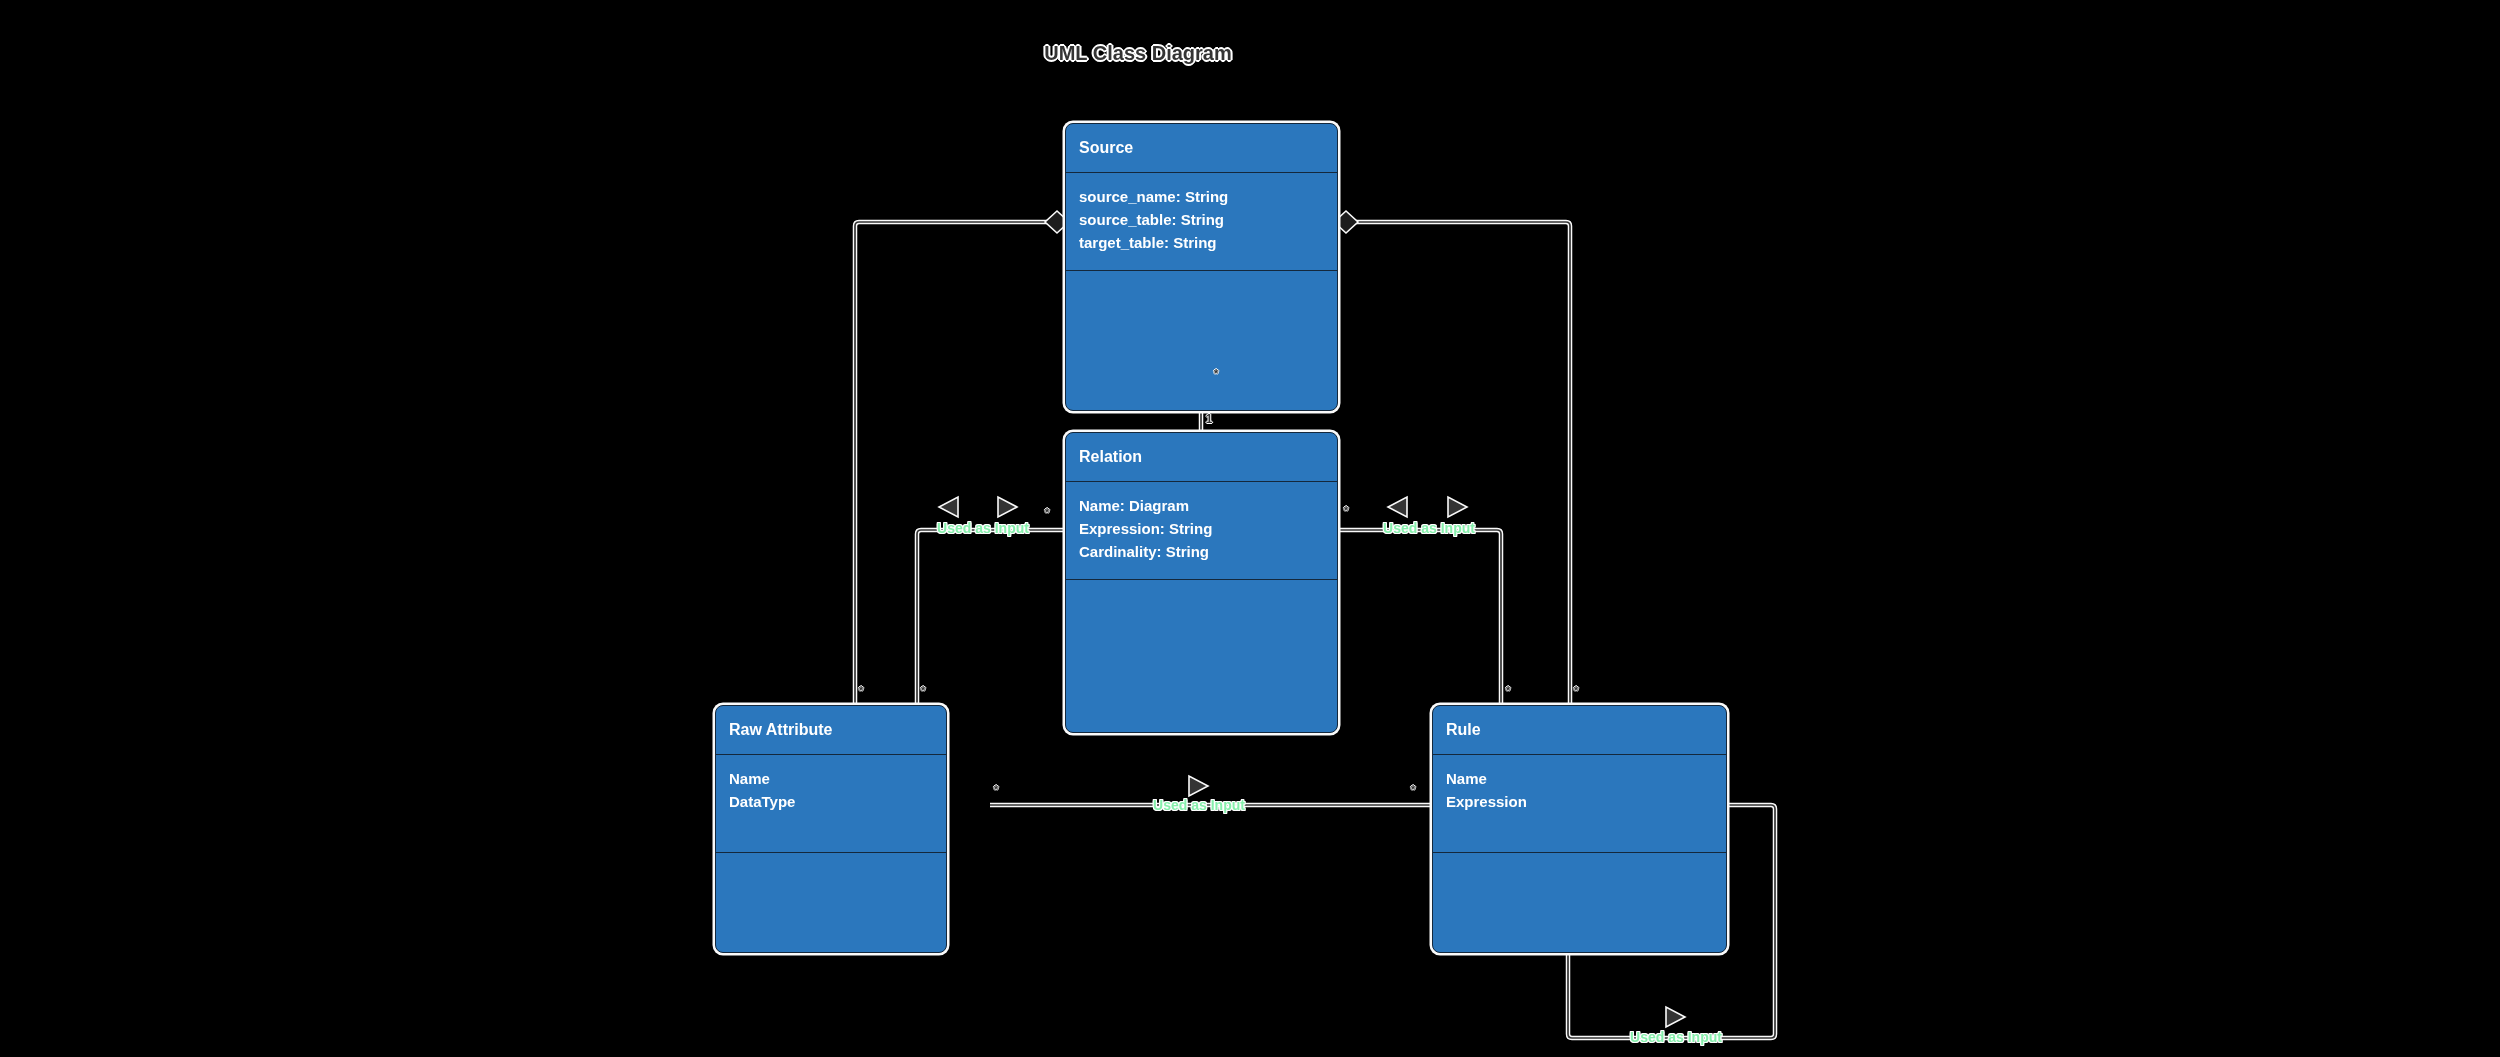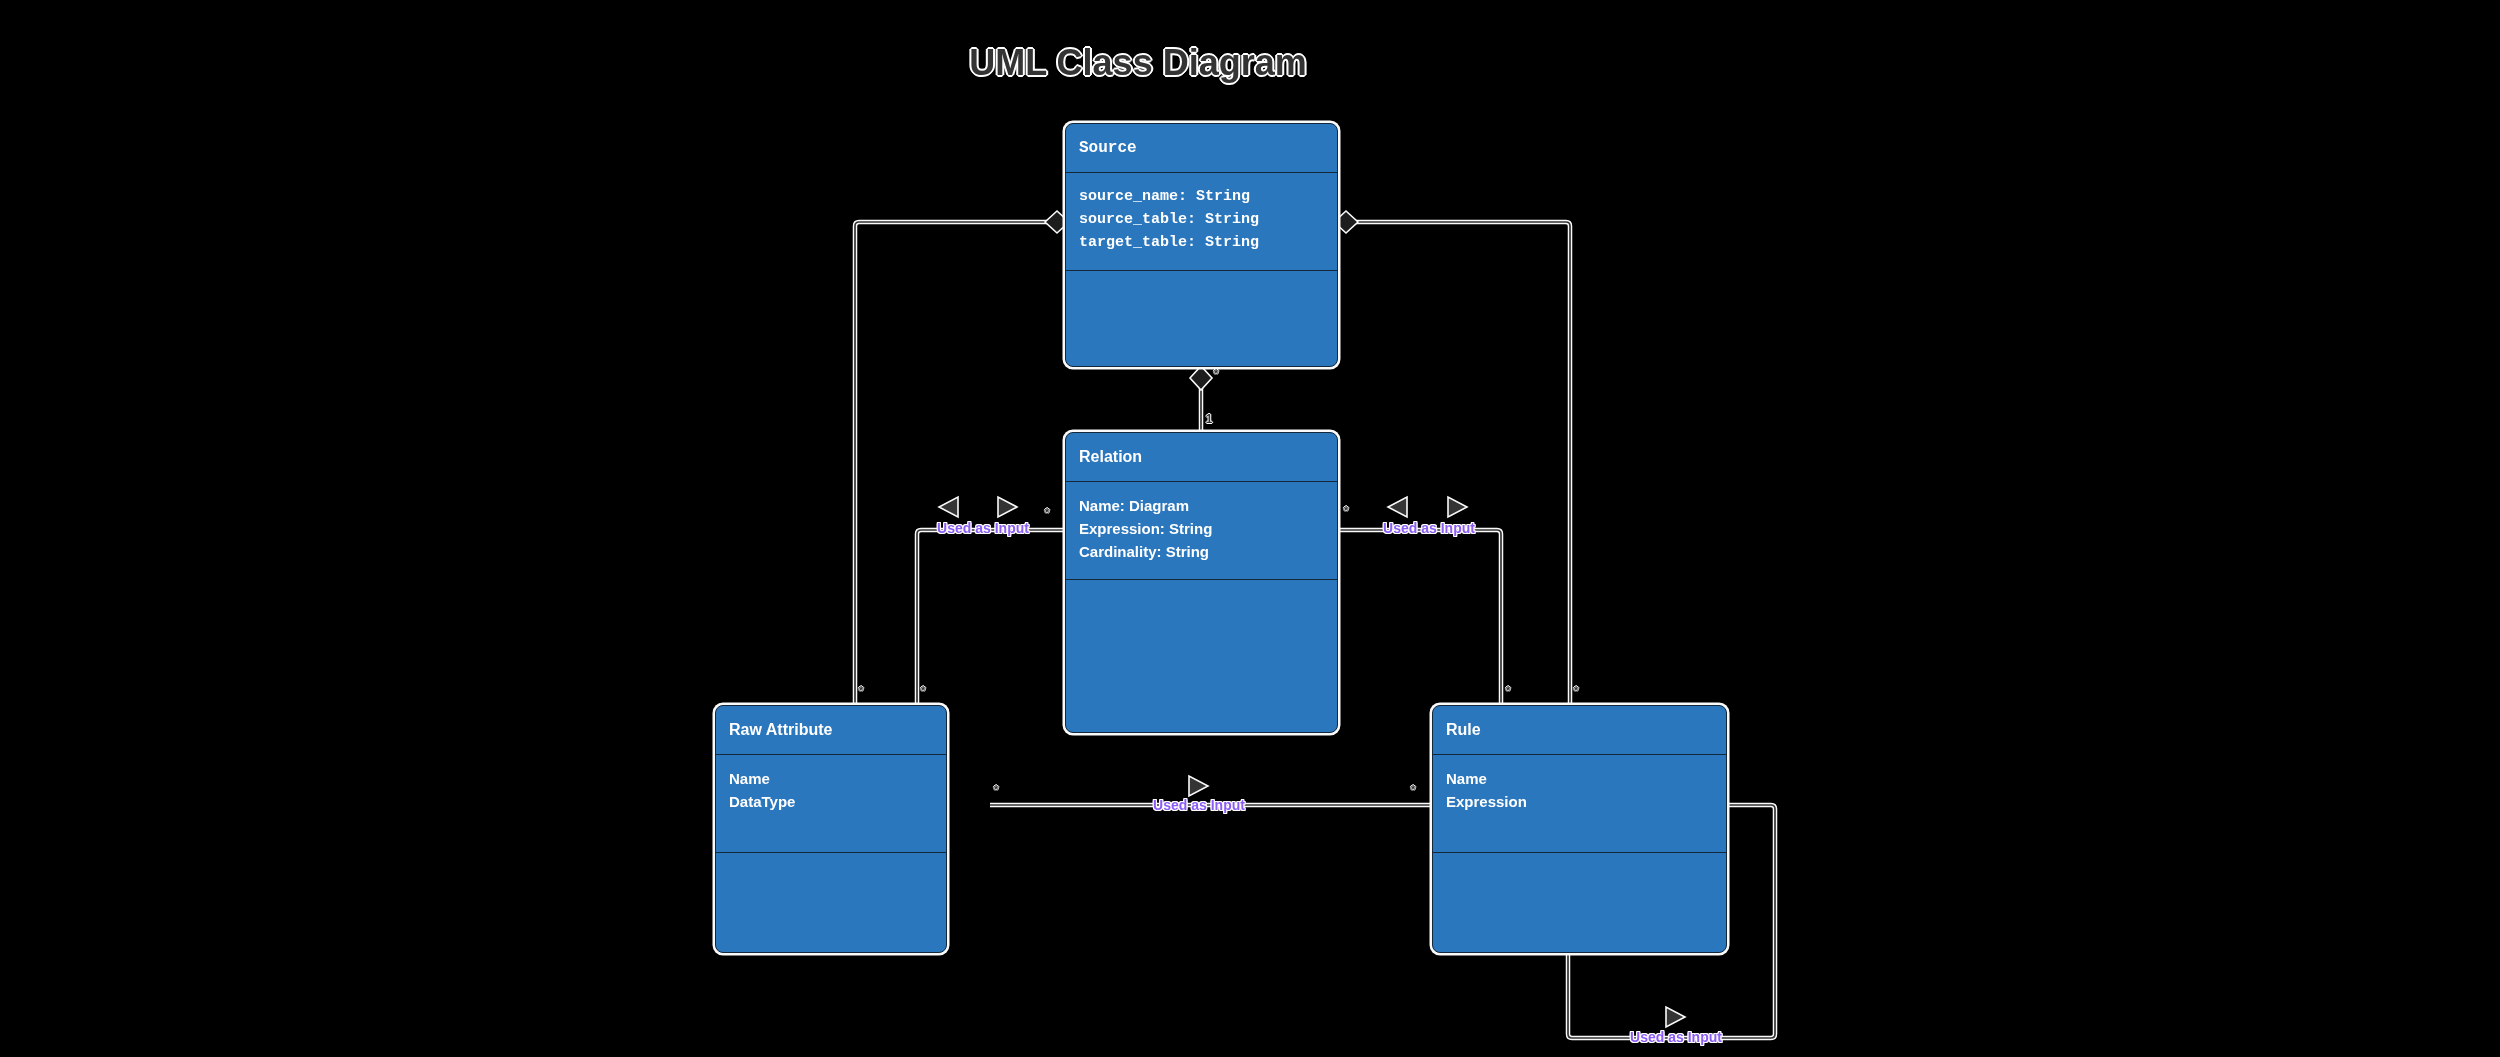--- a/index.html
+++ b/index.html
@@ -5,21 +5,21 @@
   html,body{margin:0;padding:0;background:#000;}
   body{
     width:2500px;height:1057px;position:relative;overflow:hidden;
     font-family:"Liberation Sans","DejaVu Sans",sans-serif;
   }
   .stage{position:absolute;inset:0;}
   svg.wires{position:absolute;left:0;top:0;}
 
   .diagram-title{
     position:absolute;left:1138px;top:42px;transform:translateX(-50%);
-    font-size:36px;font-weight:bold;color:#343434;white-space:nowrap;
+    font-size:20px;font-weight:bold;color:#343434;white-space:nowrap;
     text-shadow:-2px 0 0 #fff,2px 0 0 #fff,0 -2px 0 #fff,0 2px 0 #fff,
                 -1px -1px 0 #fff,1px -1px 0 #fff,-1px 1px 0 #fff,1px 1px 0 #fff;
   }
 
   .uml-class{
     position:absolute;display:flex;flex-direction:column;
     background:#2b77bd;border:1.5px solid #14283c;border-radius:8px;
     box-shadow:0 0 0 2.5px #fafafa;box-sizing:border-box;color:#fff;
   }
   .uml-class .head{
@@ -29,21 +29,21 @@
   }
   .uml-class .attrs{
     height:98px;box-sizing:border-box;padding:12px 13px 16px 13px;
     font-size:15px;font-weight:bold;line-height:23px;
     border-bottom:1.5px solid #14283c;
   }
   .uml-class .methods{flex:1;}
 
   .edge-label{
     position:absolute;transform:translate(-50%,-50%);
-    font-size:14px;font-weight:bold;color:#8b5cf6;white-space:nowrap;
+    font-size:14px;font-weight:bold;color:#86efac;white-space:nowrap;
     text-shadow:-1px 0 0 #fff,1px 0 0 #fff,0 -1px 0 #fff,0 1px 0 #fff,
                 -1px -1px 0 #fff,1px -1px 0 #fff,-1px 1px 0 #fff,1px 1px 0 #fff;
   }
   .mult{
     position:absolute;transform:translate(-50%,-50%);
     font-size:12px;font-weight:bold;color:#343434;white-space:nowrap;
     text-shadow:-1px 0 0 #fff,1px 0 0 #fff,0 -1px 0 #fff,0 1px 0 #fff;
   }
 </style>
 </head>
@@ -80,21 +80,21 @@
       <polygon points="998,497 998,517 1017,507"></polygon>
       <polygon points="1407,497 1407,517 1388,507"></polygon>
       <polygon points="1448,497 1448,517 1467,507"></polygon>
       <polygon points="1189,776 1189,796 1208,786"></polygon>
       <polygon points="1666,1007 1666,1027 1685,1017"></polygon>
     </g>
   </svg>
 
   <div class="diagram-title">UML Class Diagram</div>
 
-  <div class="uml-class" style="left:1065px;top:123px;width:273px;height:244px;font-family:Liberation Mono, monospace;">
+  <div class="uml-class" style="left:1065px;top:123px;width:273px;height:288px;">
     <div class="head">Source</div>
     <div class="attrs">
       <div>source_name: String</div>
       <div>source_table: String</div>
       <div>target_table: String</div>
     </div>
     <div class="methods"></div>
   </div>
 
   <div class="uml-class" style="left:1065px;top:432px;width:273px;height:301px;">

